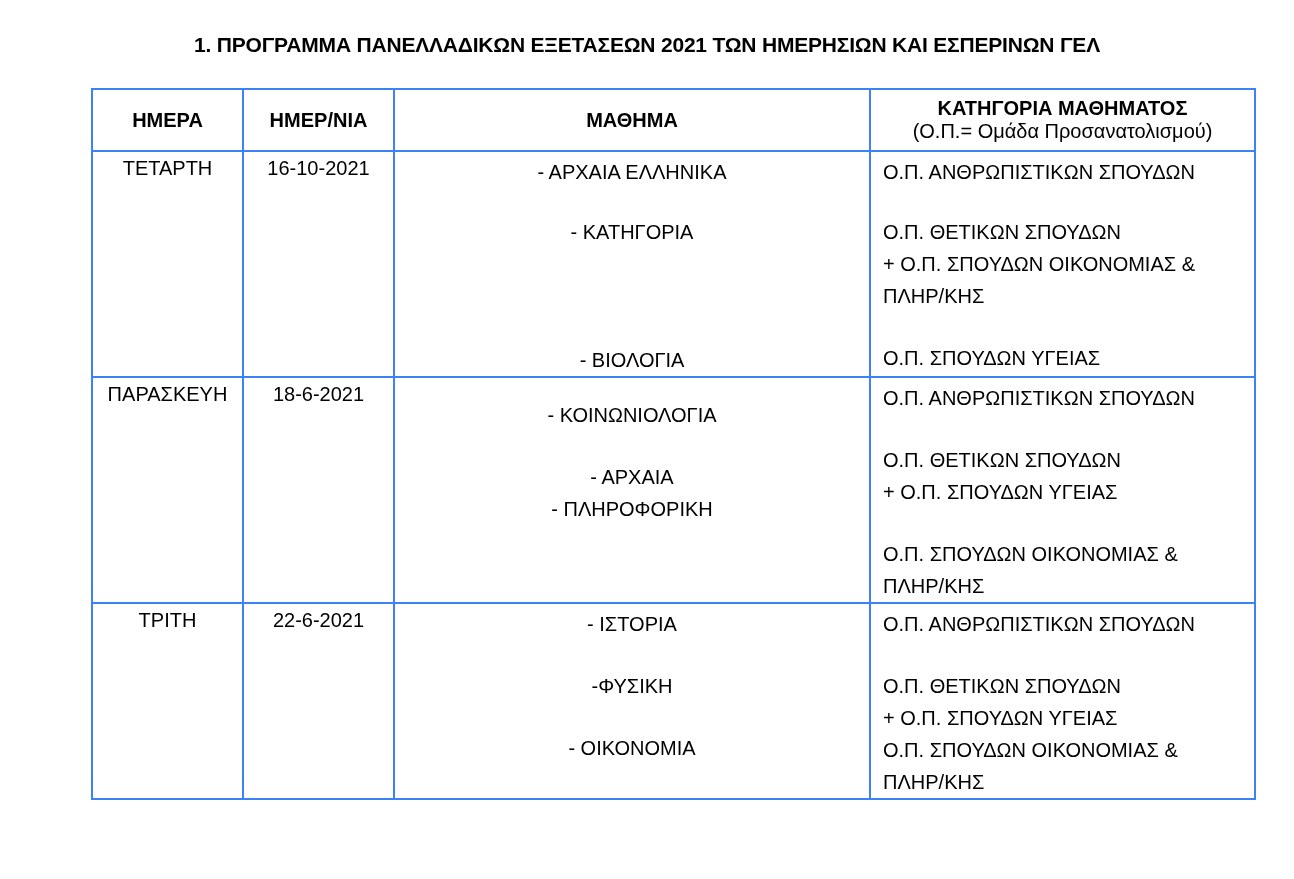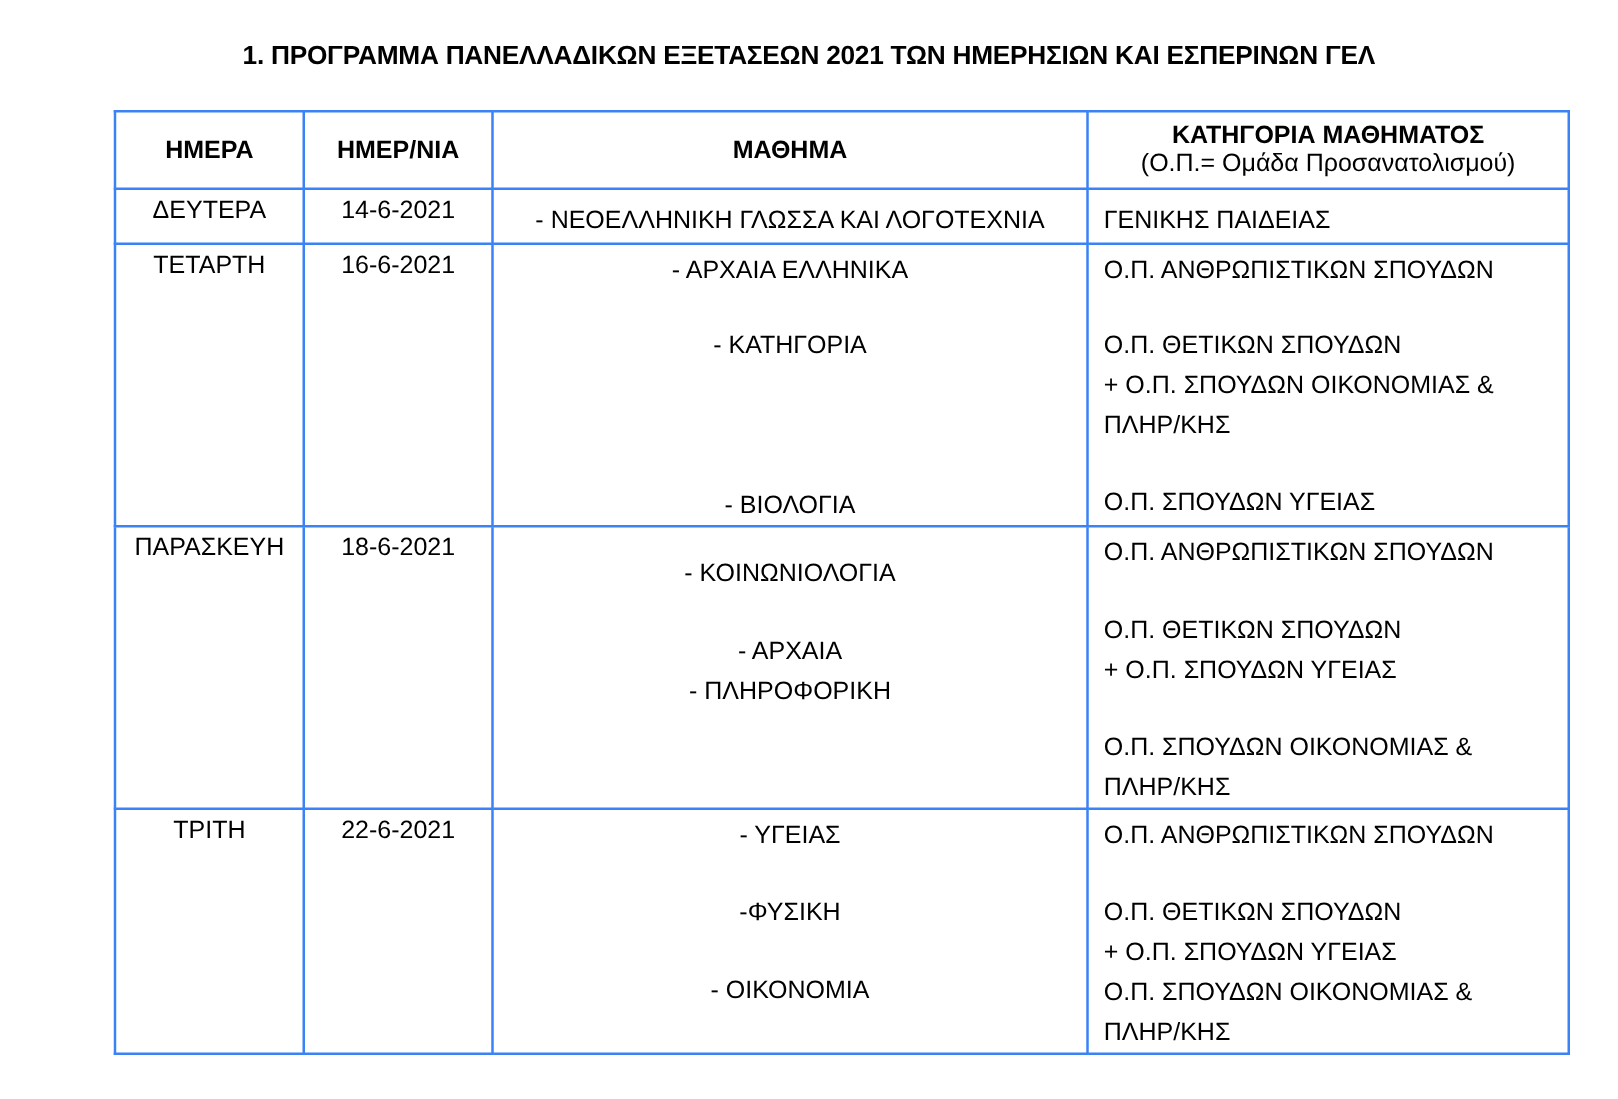--- a/index.html
+++ b/index.html
@@ -32,34 +32,24 @@
       <th>ΗΜΕΡ/ΝΙΑ</th>
       <th>ΜΑΘΗΜΑ</th>
       <th>
         <span>ΚΑΤΗΓΟΡΙΑ ΜΑΘΗΜΑΤΟΣ</span>
         <span class="sub">(Ο.Π.= Ομάδα Προσανατολισμού)</span>
       </th>
     </tr>
   </thead>
   <tbody>
 
-    <tr style="height:44px">
-      <td class="c-day">ΔΕΥΤΕΡΑ</td>
-      <td class="c-date">14-6-2021</td>
-      <td class="c-subj">
-        <div class="line" style="margin-top:8px">- ΝΕΟΕΛΛΗΝΙΚΗ ΓΛΩΣΣΑ ΚΑΙ ΛΟΓΟΤΕΧΝΙΑ</div>
-      </td>
-      <td class="c-cat">
-        <div class="line" style="margin-top:8px">ΓΕΝΙΚΗΣ ΠΑΙΔΕΙΑΣ</div>
-      </td>
-    </tr>
 
     <tr style="height:221px">
       <td class="c-day">ΤΕΤΑΡΤΗ</td>
-      <td class="c-date">16-6-2021</td>
+      <td class="c-date">16-10-2021</td>
       <td class="c-subj">
         <div class="line" style="margin-top:4px">- ΑΡΧΑΙΑ ΕΛΛΗΝΙΚΑ</div>
         <div class="line" style="margin-top:28px">- ΚΑΤΗΓΟΡΙΑ</div>
         <div class="line" style="margin-top:96px">- ΒΙΟΛΟΓΙΑ</div>
       </td>
       <td class="c-cat">
         <div class="line" style="margin-top:4px">Ο.Π. ΑΝΘΡΩΠΙΣΤΙΚΩΝ ΣΠΟΥΔΩΝ</div>
         <div class="line" style="margin-top:28px">Ο.Π. ΘΕΤΙΚΩΝ ΣΠΟΥΔΩΝ</div>
         <div class="line">+ Ο.Π. ΣΠΟΥΔΩΝ ΟΙΚΟΝΟΜΙΑΣ &amp;</div>
         <div class="line">ΠΛΗΡ/ΚΗΣ</div>
@@ -81,21 +71,21 @@
         <div class="line">+ Ο.Π. ΣΠΟΥΔΩΝ ΥΓΕΙΑΣ</div>
         <div class="line" style="margin-top:30px">Ο.Π. ΣΠΟΥΔΩΝ ΟΙΚΟΝΟΜΙΑΣ &amp;</div>
         <div class="line">ΠΛΗΡ/ΚΗΣ</div>
       </td>
     </tr>
 
     <tr style="height:188px">
       <td class="c-day">ΤΡΙΤΗ</td>
       <td class="c-date">22-6-2021</td>
       <td class="c-subj">
-        <div class="line" style="margin-top:4px">- ΥΓΕΙΑΣ</div>
+        <div class="line" style="margin-top:4px">- ΙΣΤΟΡΙΑ</div>
         <div class="line" style="margin-top:30px">-ΦΥΣΙΚΗ</div>
         <div class="line" style="margin-top:30px">- ΟΙΚΟΝΟΜΙΑ</div>
       </td>
       <td class="c-cat">
         <div class="line" style="margin-top:4px">Ο.Π. ΑΝΘΡΩΠΙΣΤΙΚΩΝ ΣΠΟΥΔΩΝ</div>
         <div class="line" style="margin-top:30px">Ο.Π. ΘΕΤΙΚΩΝ ΣΠΟΥΔΩΝ</div>
         <div class="line">+ Ο.Π. ΣΠΟΥΔΩΝ ΥΓΕΙΑΣ</div>
         <div class="line">Ο.Π. ΣΠΟΥΔΩΝ ΟΙΚΟΝΟΜΙΑΣ &amp;</div>
         <div class="line">ΠΛΗΡ/ΚΗΣ</div>
       </td>

